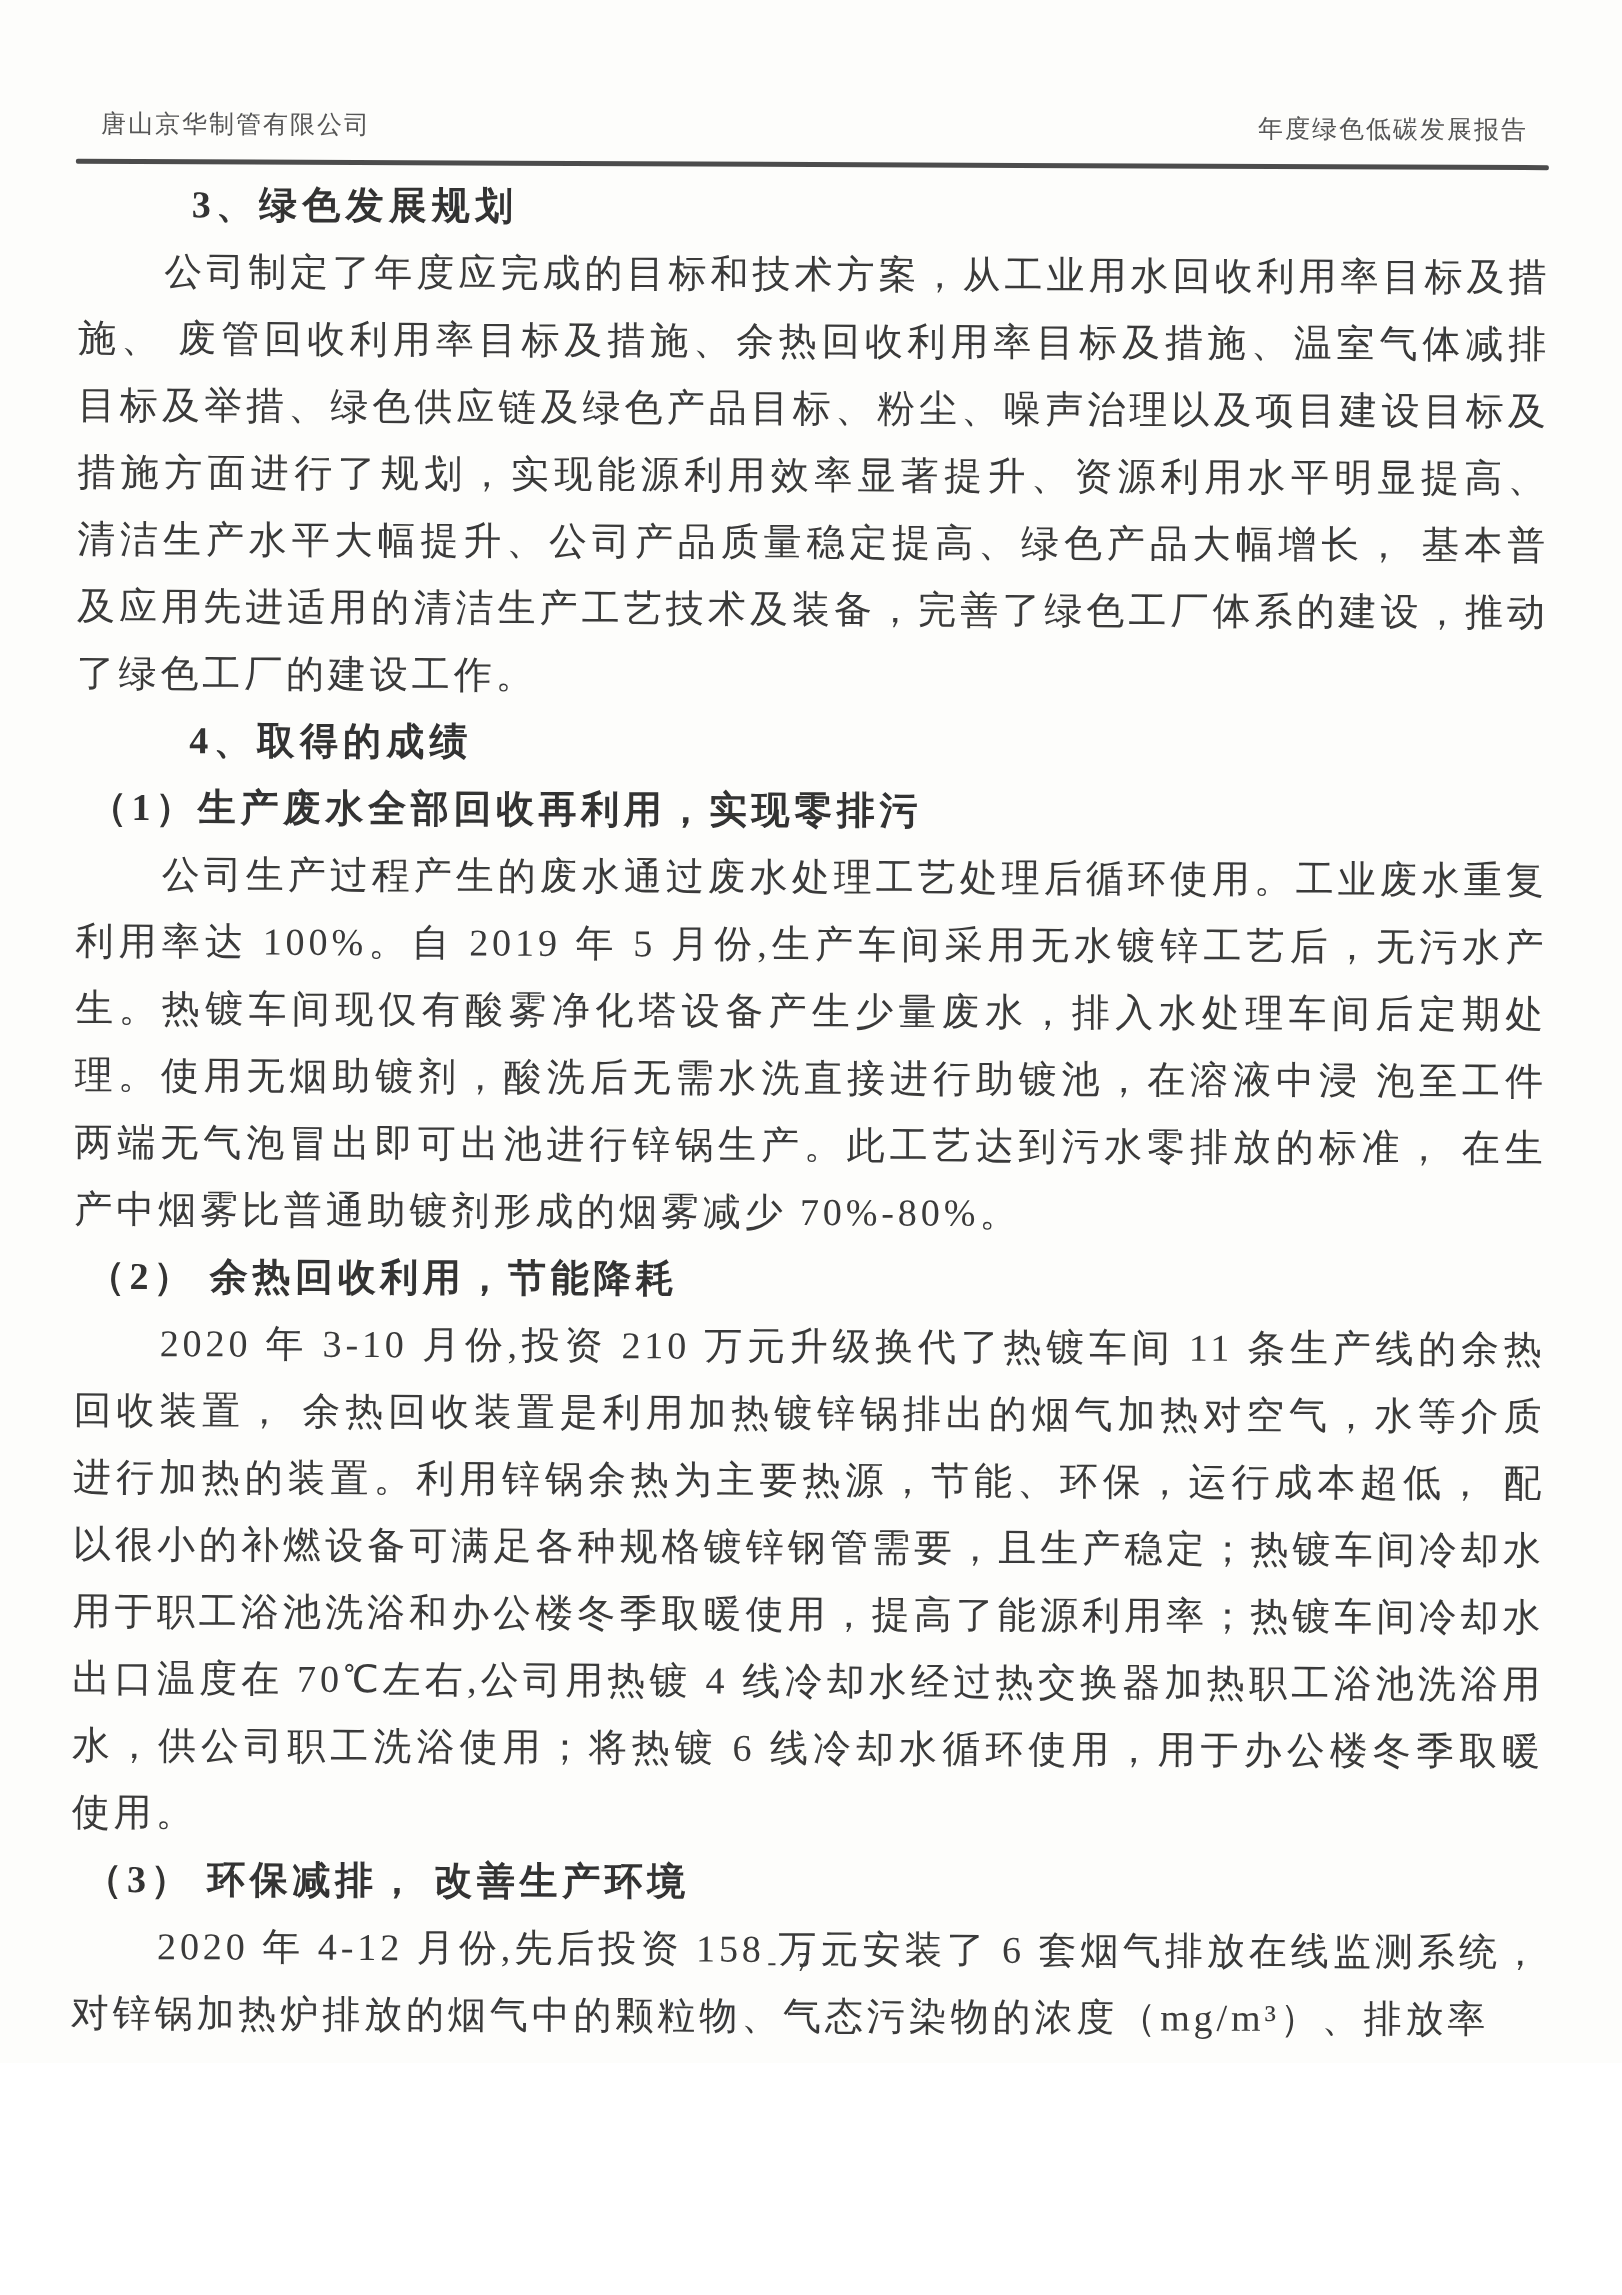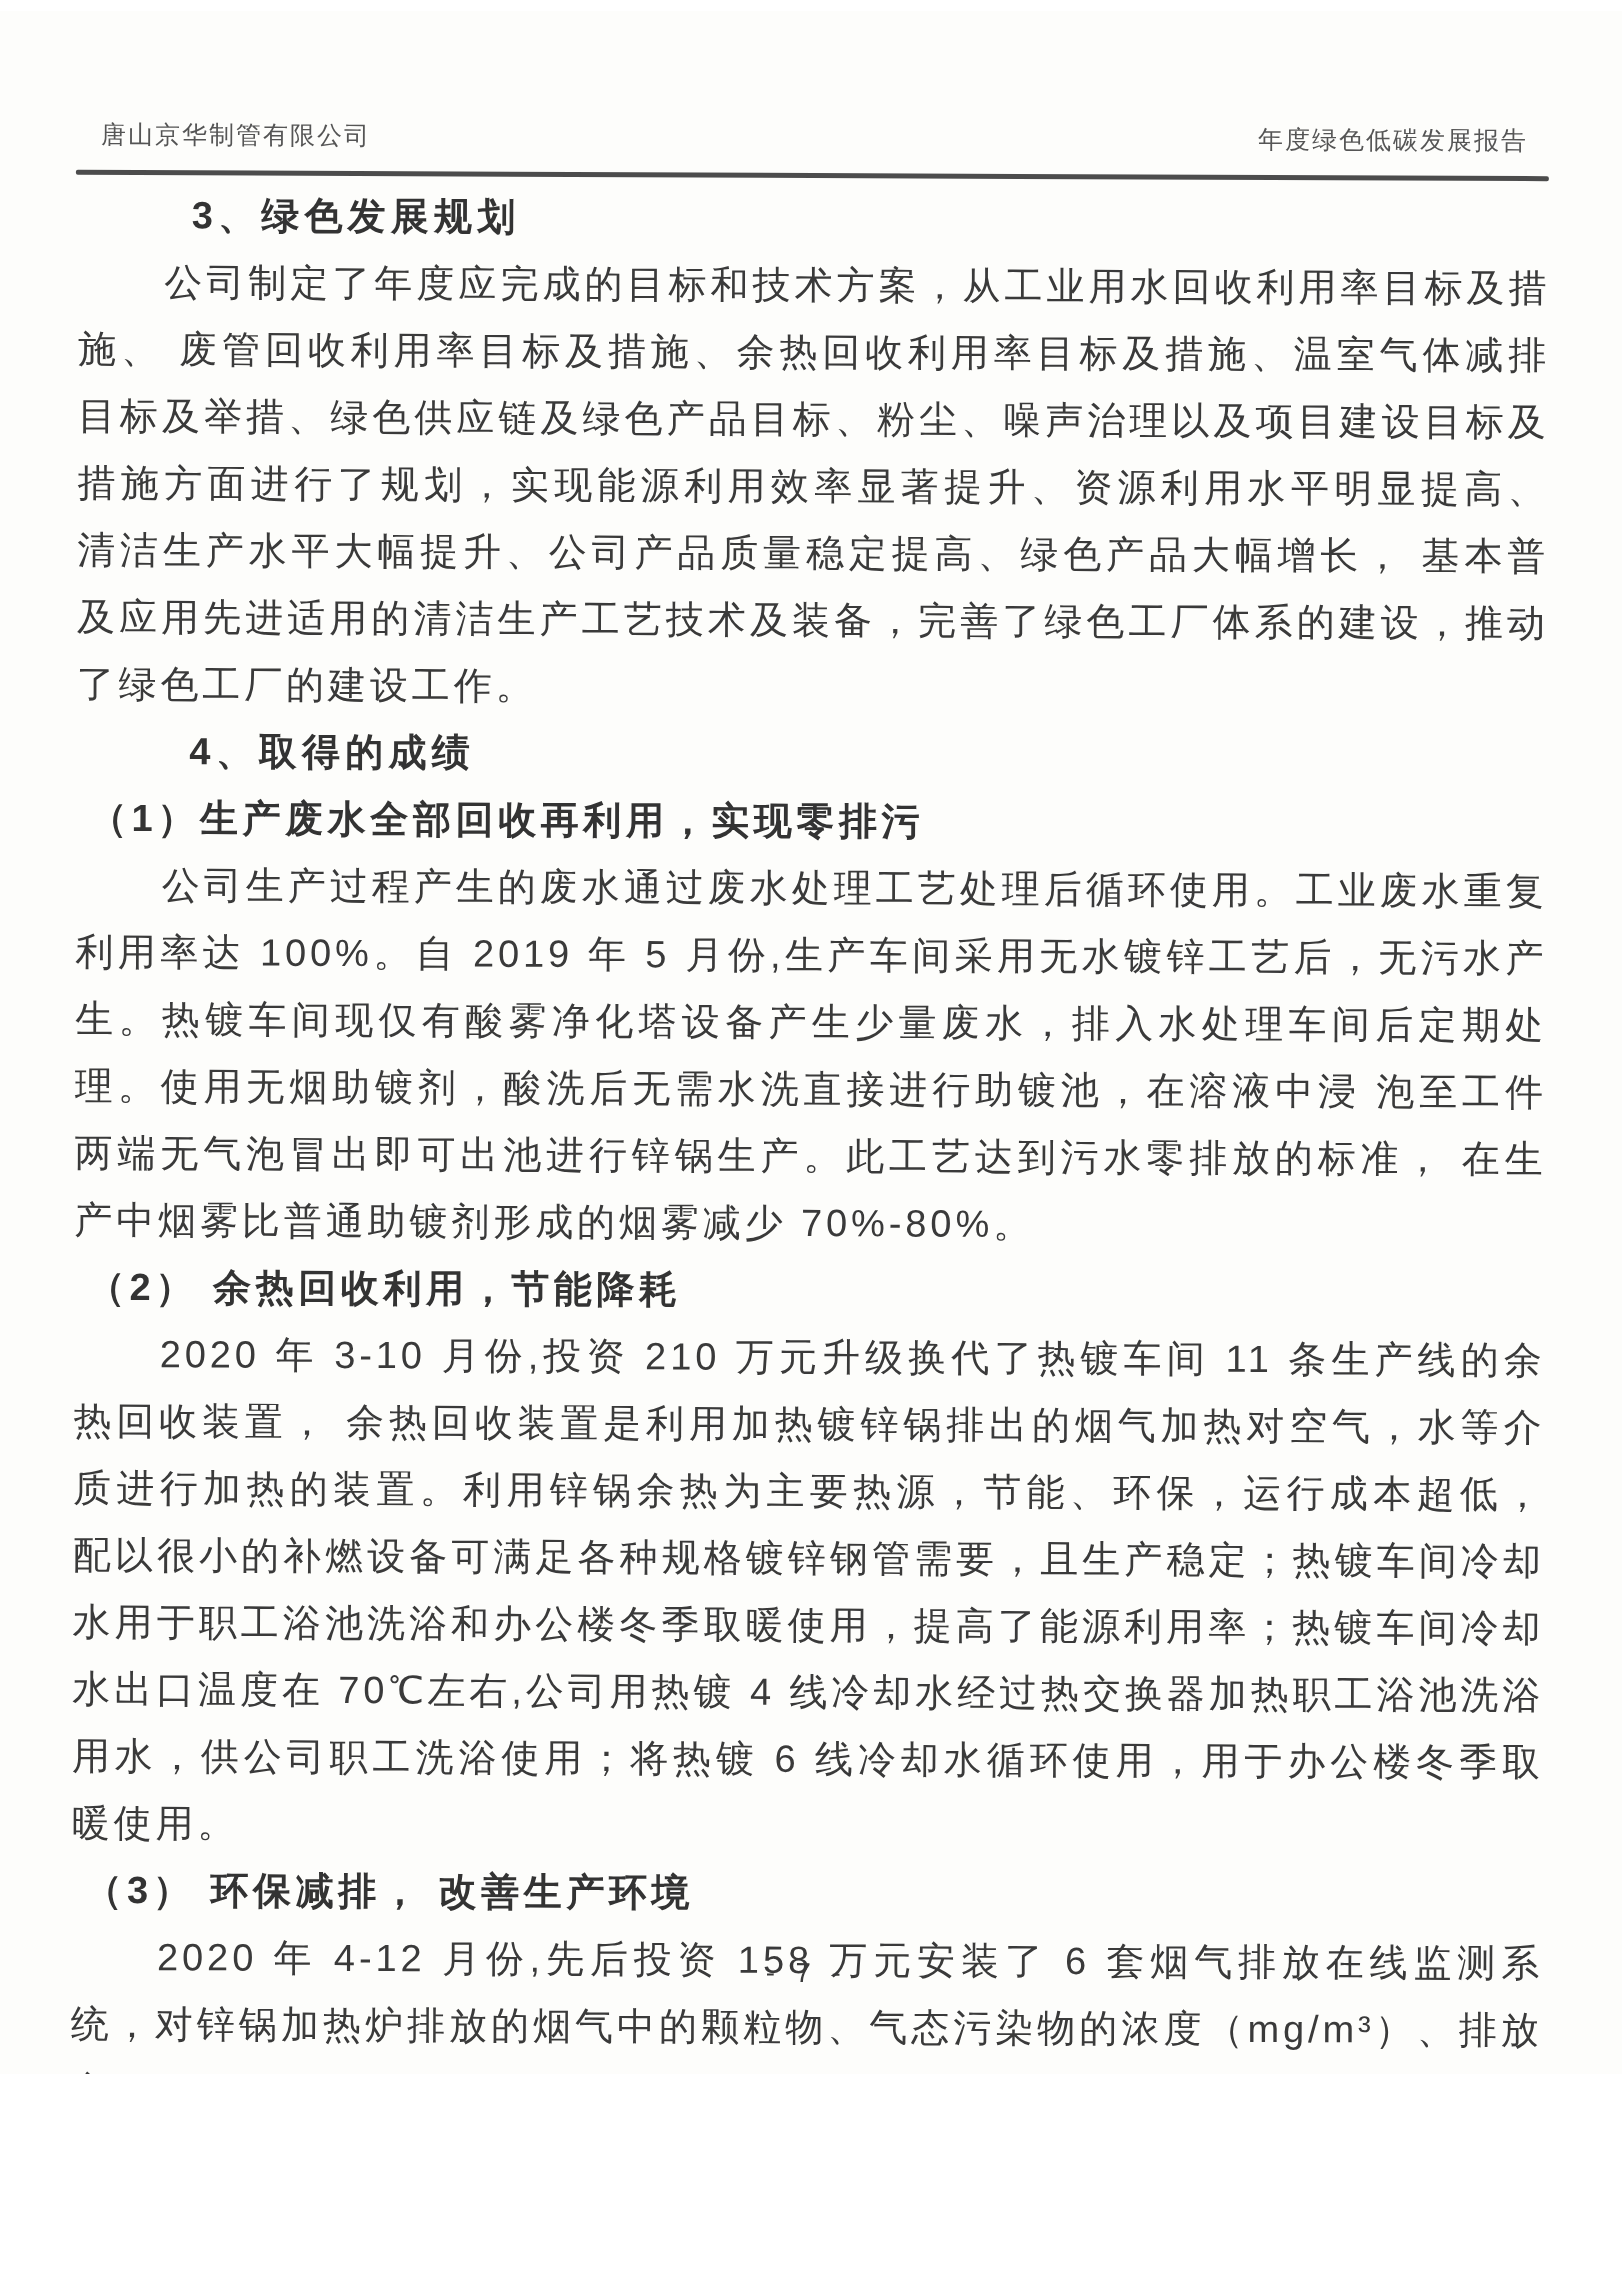--- a/index.html
+++ b/index.html
@@ -1,24 +1,24 @@
 <!DOCTYPE html>
 <html style="font-size:10.5px"><head>
 <meta charset="utf-8">
 <style>
   * { margin: 0; padding: 0; box-sizing: border-box; }
   html, body { background: #ffffff; }
   .page {
     position: relative;
     width: 1623px;
     height: 2063px;
-    margin: 11px auto;
+    margin: 0 auto;
     background: #fdfdfb;
     overflow: hidden;
-    font-family: Liberation Sans, sans-serif;
+    font-family: Liberation Serif, serif;
     color: #3a3a3a;
   }
   
   .sheet {
     position: absolute;
     inset: 0;
     transform: rotate(0.25deg);
     transform-origin: 50% 40%;
   }
   .page-header {

